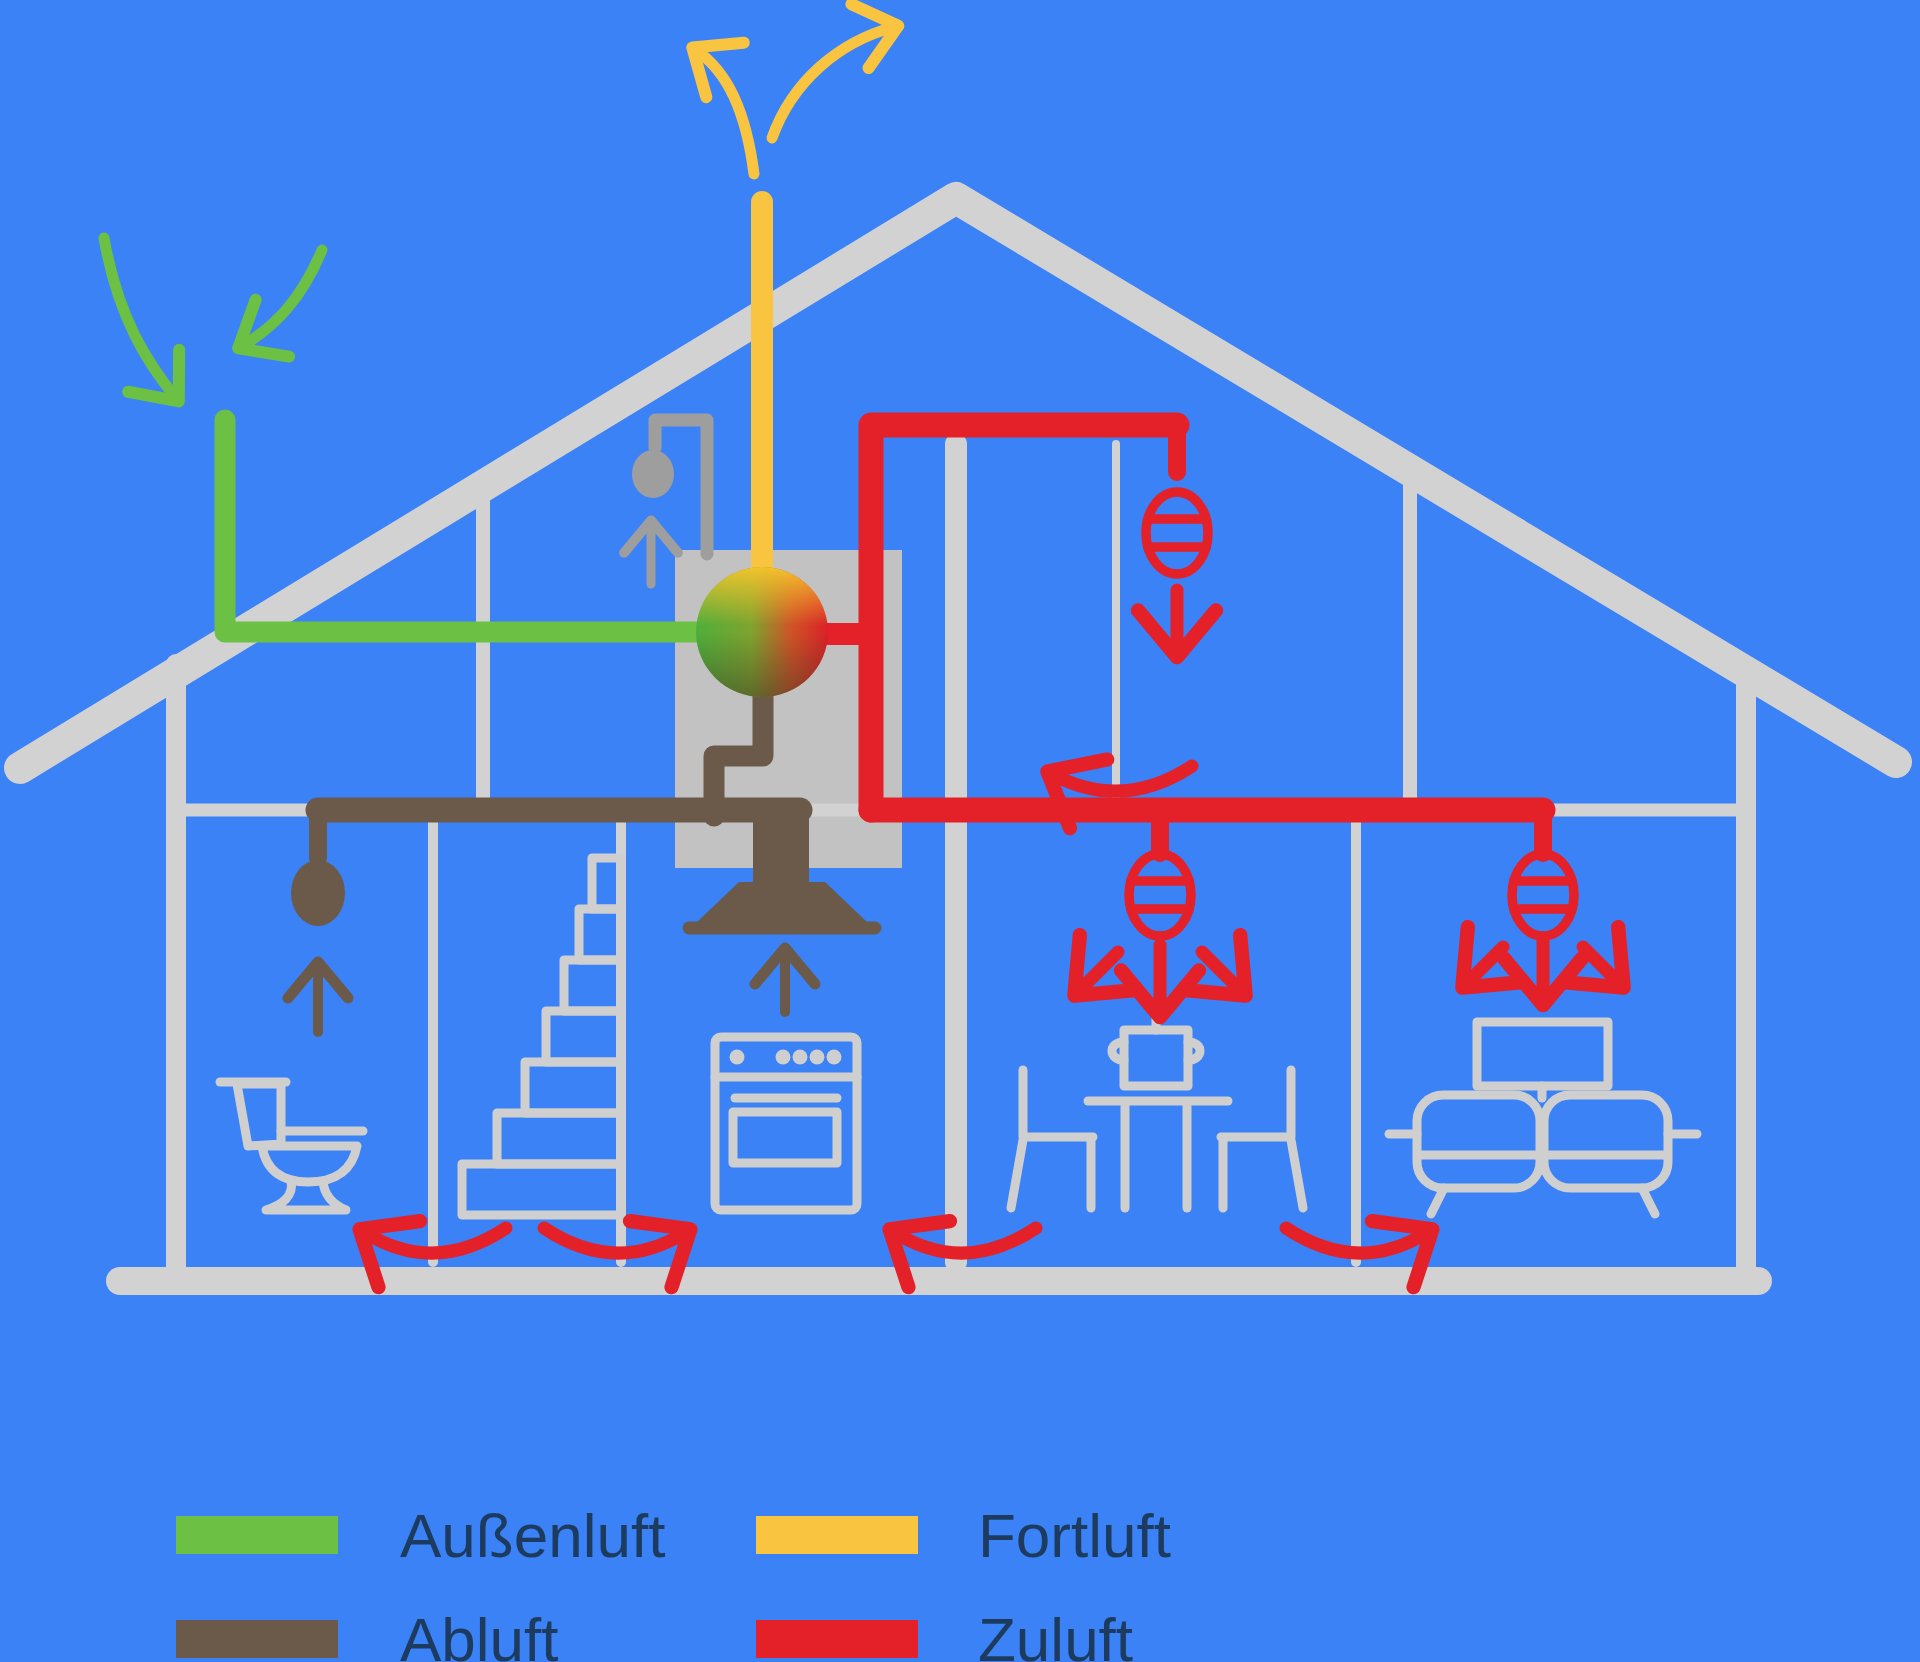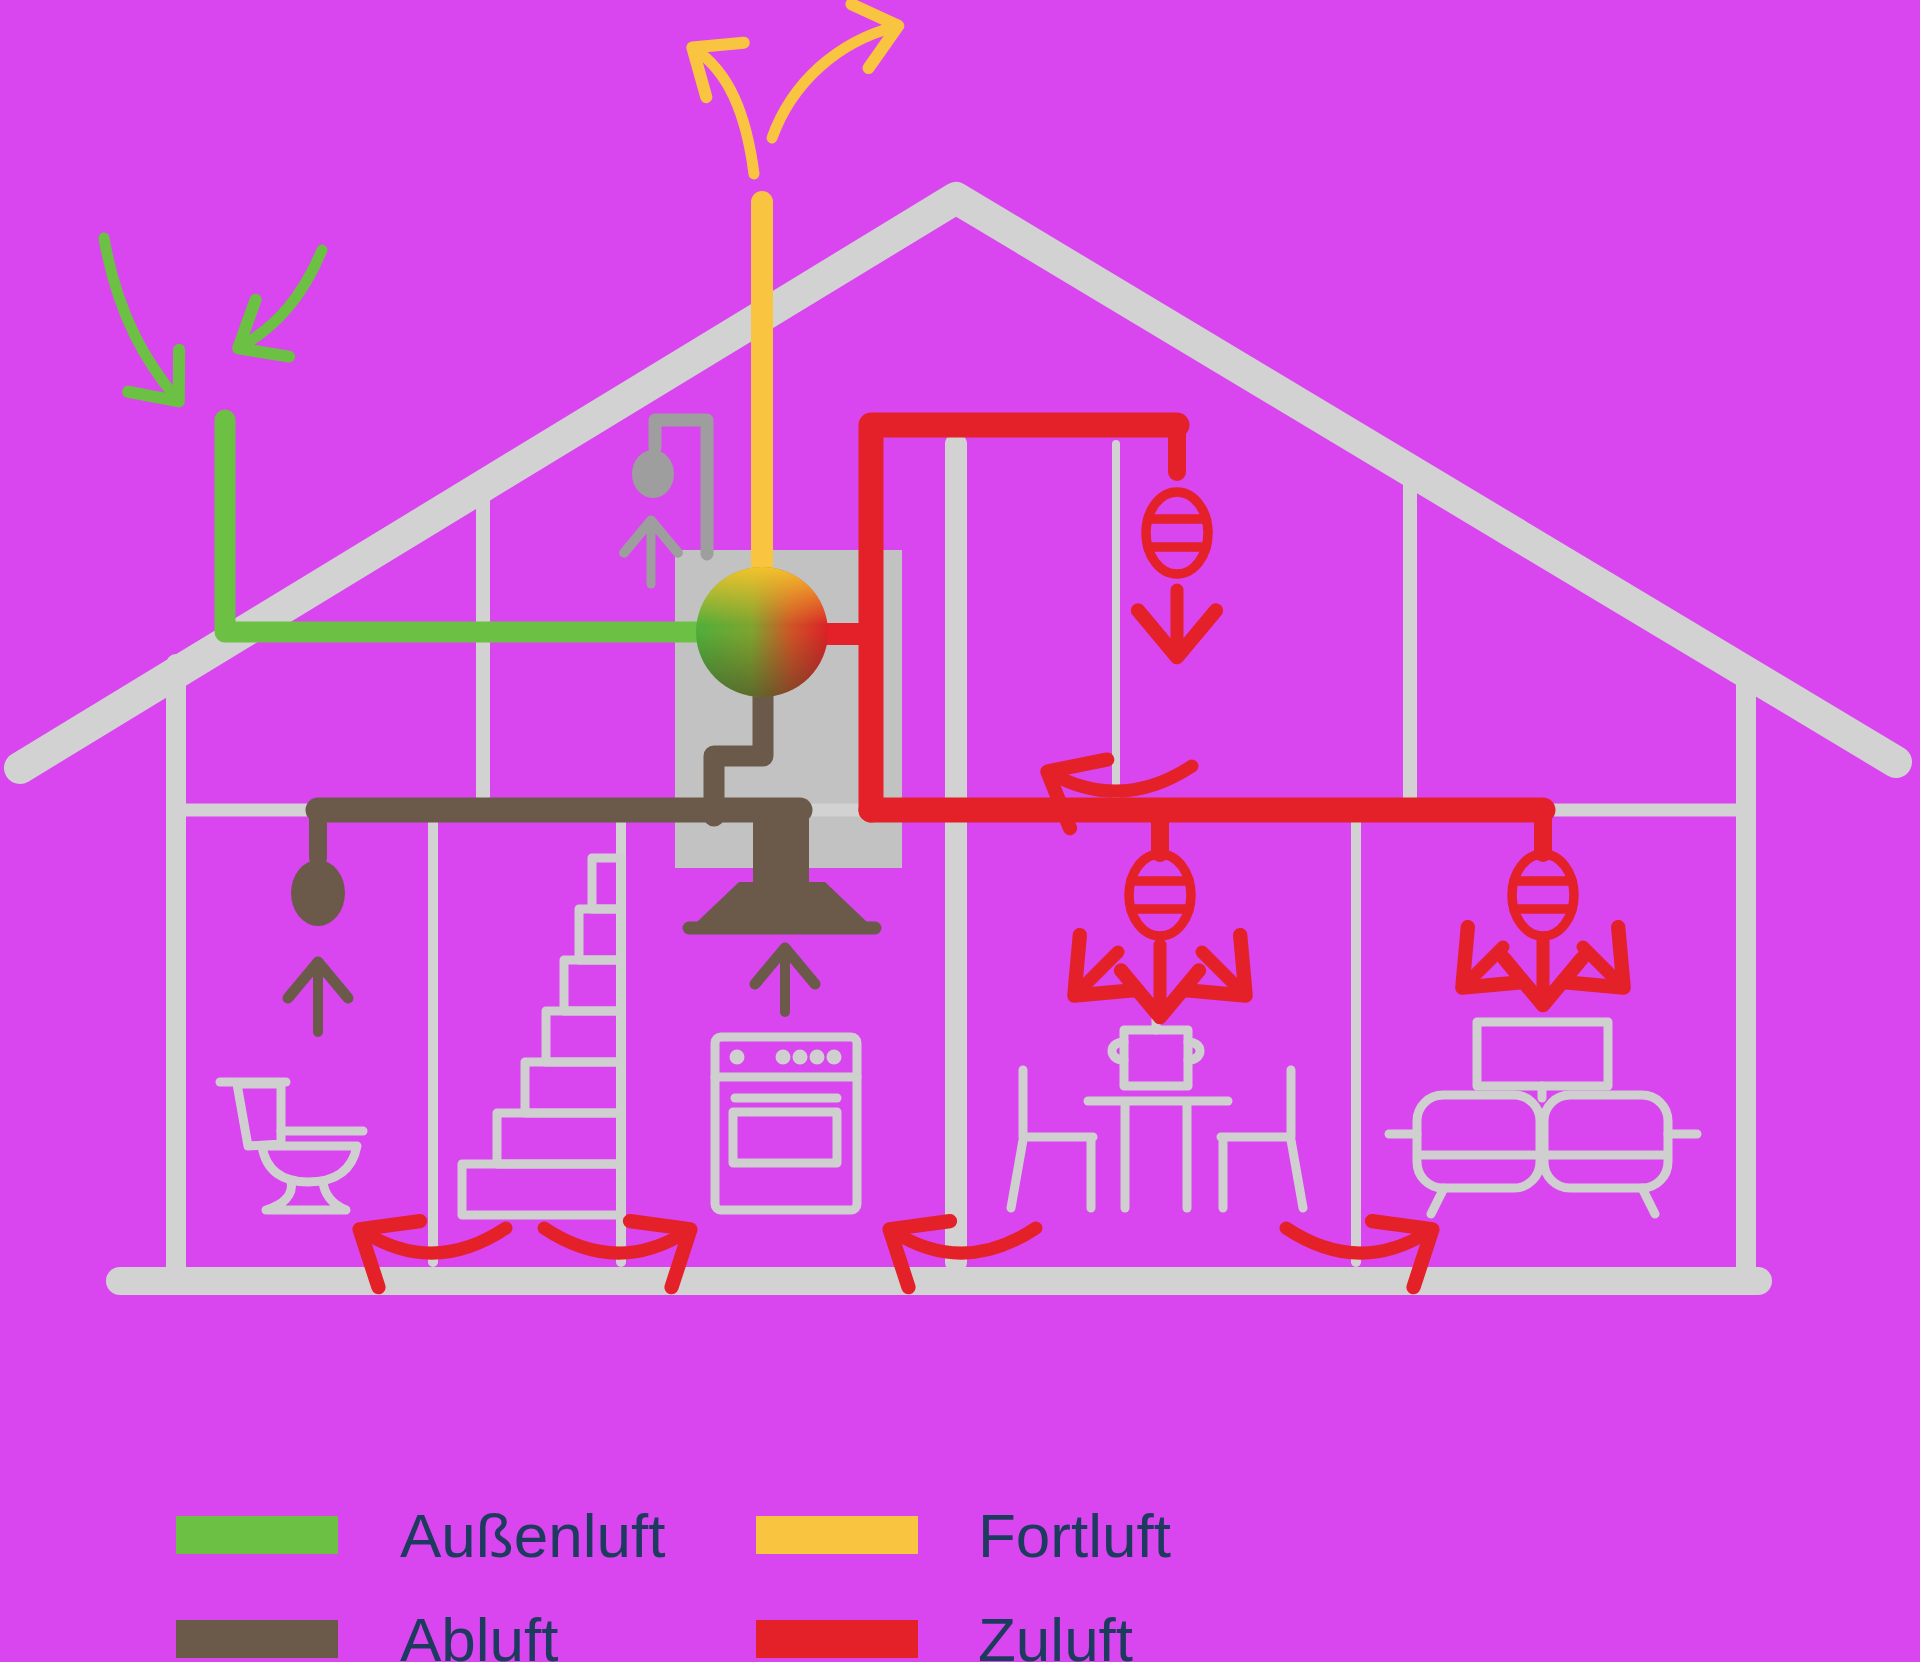--- a/index.html
+++ b/index.html
@@ -1,16 +1,16 @@
 <!DOCTYPE html>
 <html style="--green: #6cc044; --yellow: #f9c440; --brown: #6b5a49; --red: #e42029; --navy: #1d3b5e; --structure: #d2d2d2; --furniture: #cfcfcf; --gray: #9e9e9e; --unitbox: #c2c2c2; --background: #ffffff;"><head>
 <meta charset="utf-8">
 <style>
   html,body{margin:0;padding:0;background:#fff;}
-  .stage{width:1920px;height:1662px;background:#d946ef;}
+  .stage{width:1920px;height:1662px;background:#3b82f6;}
   svg{display:block;}
   
   .struct{stroke:var(--structure,#d2d2d2);fill:none;stroke-linecap:round;stroke-linejoin:round;}
   .furn{stroke:var(--furniture,#cfcfcf);fill:none;stroke-width:9;stroke-linecap:round;stroke-linejoin:round;}
   .furnfill{fill:var(--furniture,#cfcfcf);stroke:none;}
   .pipe-green{stroke:var(--green,#6cc044);fill:none;stroke-linecap:round;stroke-linejoin:round;}
   .pipe-yellow{stroke:var(--yellow,#f9c440);fill:none;stroke-linecap:round;stroke-linejoin:round;}
   .pipe-brown{stroke:var(--brown,#6b5a49);fill:none;stroke-linecap:round;stroke-linejoin:round;}
   .fill-brown{fill:var(--brown,#6b5a49);stroke:none;}
   .pipe-red{stroke:var(--red,#e42029);fill:none;stroke-linecap:round;stroke-linejoin:round;}

